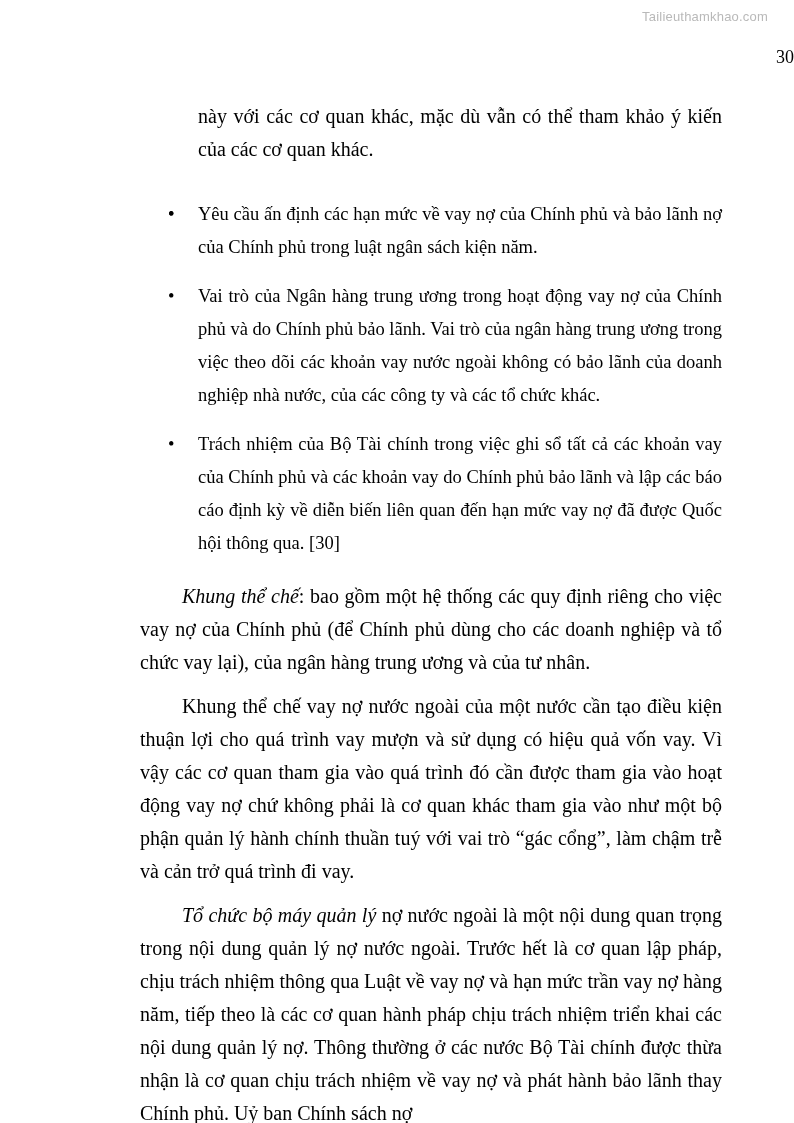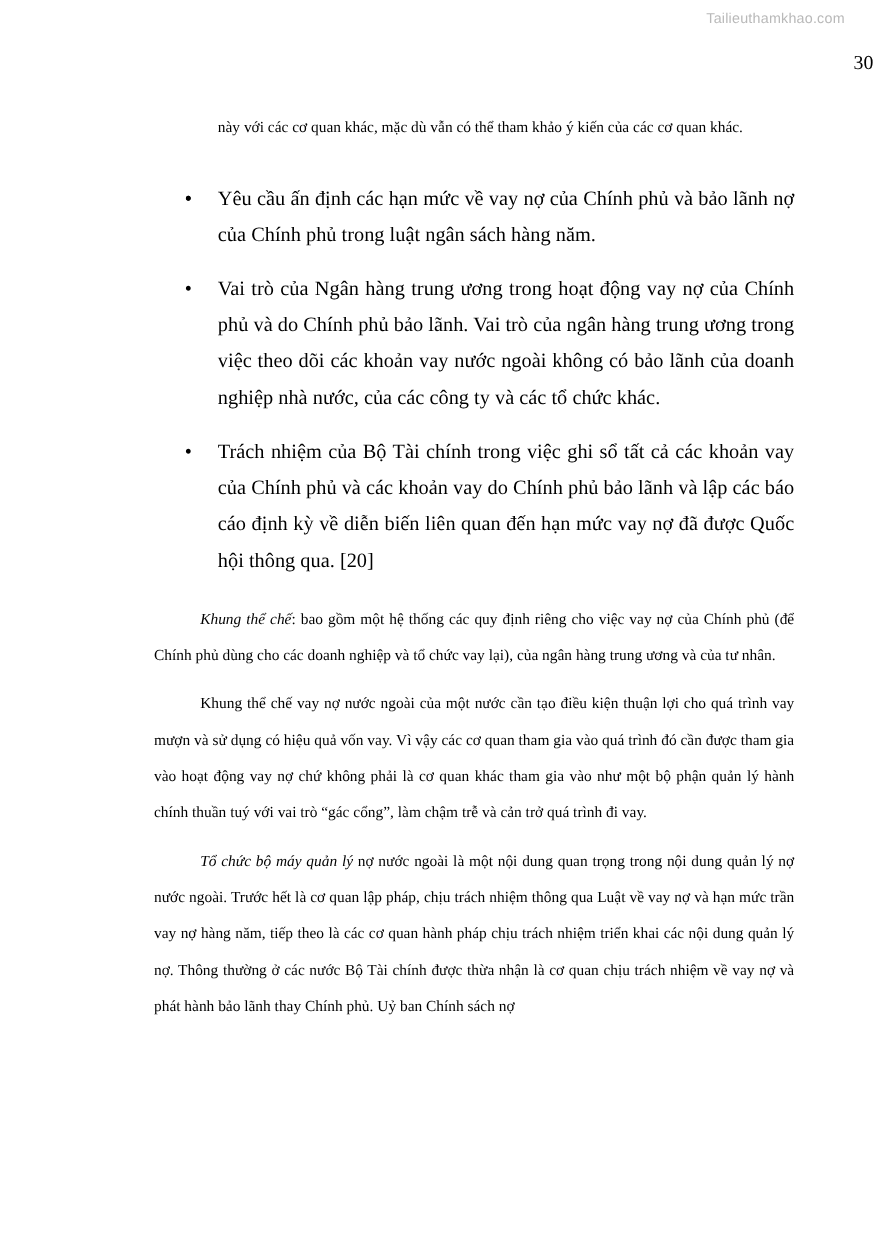--- a/index.html
+++ b/index.html
@@ -40,21 +40,21 @@
     line-height: 1;
   }
   .content {
     position: absolute;
     top: 100px;
     left: 140px;
     width: 582px;
   }
   p.body-par {
     margin: 0 0 0 0;
-    font-size: 14px;
+    font-size: 20px;
     line-height: 33px;
     text-align: justify;
     text-justify: inter-word;
   }
   p.cont {
     padding-left: 58px;
     text-indent: 0;
   }
   p.indent {
     text-indent: 42px;
@@ -104,29 +104,29 @@
     <p class="body-par cont">này với các cơ quan khác, mặc dù vẫn có thể tham khảo ý kiến của các cơ quan khác.</p>
 
     <div class="gap-md"></div>
 
     <ul class="bullets">
       <li>
         <span class="bullet-dot">•</span>
       </li>
       <li>
         <span class="bullet-dot">•</span>
-        <span class="li-text">Yêu cầu ấn định các hạn mức về vay nợ của Chính phủ và bảo lãnh nợ của Chính phủ trong luật ngân sách hàng năm.</span>
+        <span class="li-text">Yêu cầu ấn định các hạn mức về vay nợ của Chính phủ và bảo lãnh nợ của Chính phủ trong luật ngân sách kiện năm.</span>
       </li>
       <li>
         <span class="bullet-dot">•</span>
         <span class="li-text">Vai trò của Ngân hàng trung ương trong hoạt động vay nợ của Chính phủ và do Chính phủ bảo lãnh. Vai trò của ngân hàng trung ương trong việc theo dõi các khoản vay nước ngoài không có bảo lãnh của doanh nghiệp nhà nước, của các công ty và các tổ chức khác.</span>
       </li>
       <li>
         <span class="bullet-dot">•</span>
-        <span class="li-text">Trách nhiệm của Bộ Tài chính trong việc ghi sổ tất cả các khoản vay của Chính phủ và các khoản vay do Chính phủ bảo lãnh và lập các báo cáo định kỳ về diễn biến liên quan đến hạn mức vay nợ đã được Quốc hội thông qua. [20]</span>
+        <span class="li-text">Trách nhiệm của Bộ Tài chính trong việc ghi sổ tất cả các khoản vay của Chính phủ và các khoản vay do Chính phủ bảo lãnh và lập các báo cáo định kỳ về diễn biến liên quan đến hạn mức vay nợ đã được Quốc hội thông qua. [30]</span>
       </li>
     </ul>
 
     <div class="gap-lg"></div>
 
     <p class="body-par indent"><span class="ital">Khung  thể chế</span><span>: bao gồm một hệ thống các quy định riêng cho việc vay nợ của Chính phủ (để Chính phủ dùng cho các doanh nghiệp và tổ chức vay lại), của ngân hàng trung ương và của tư nhân.</span></p>
 
     <div class="gap-sm"></div>
 
     <p class="body-par indent">Khung thể chế vay nợ nước ngoài của một nước cần tạo điều kiện thuận lợi cho quá trình vay mượn và sử dụng có hiệu quả vốn vay. Vì vậy các cơ quan tham gia vào quá trình đó cần được tham gia vào hoạt động vay nợ chứ không phải là cơ quan khác tham gia vào như một bộ phận quản lý hành chính thuần tuý với vai trò “gác cổng”, làm chậm trễ và cản trở quá trình đi vay.</p>

